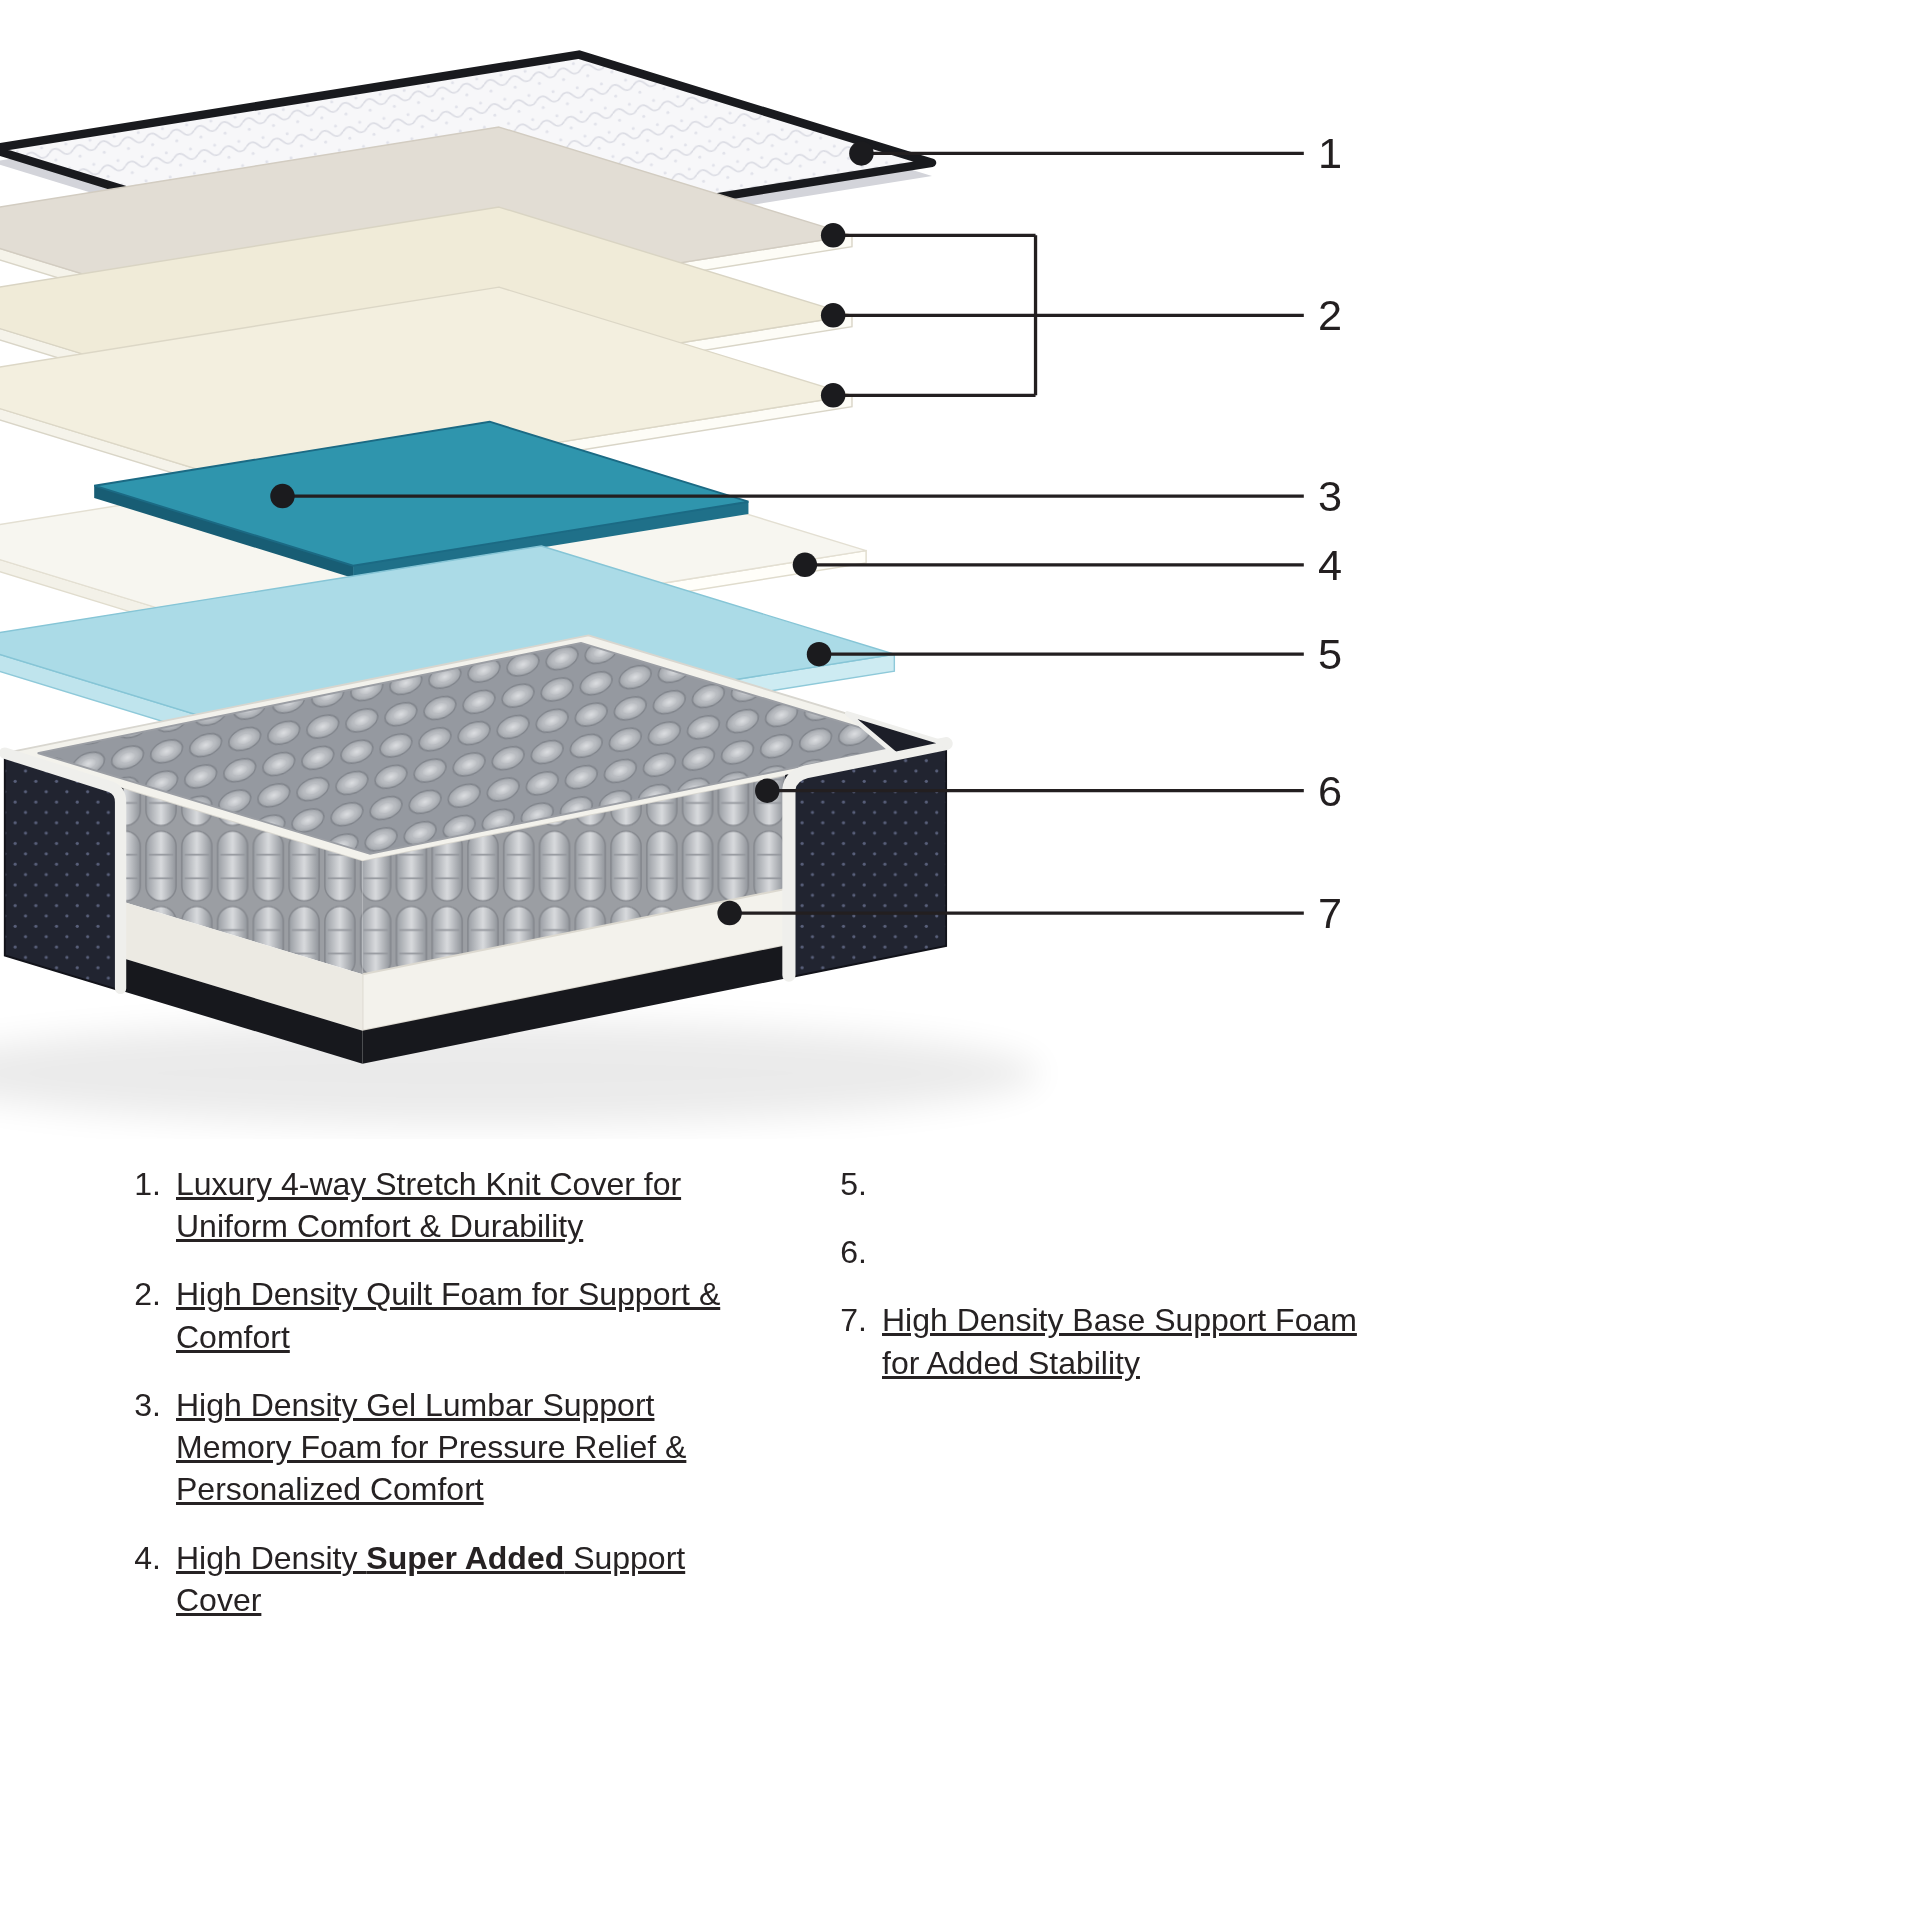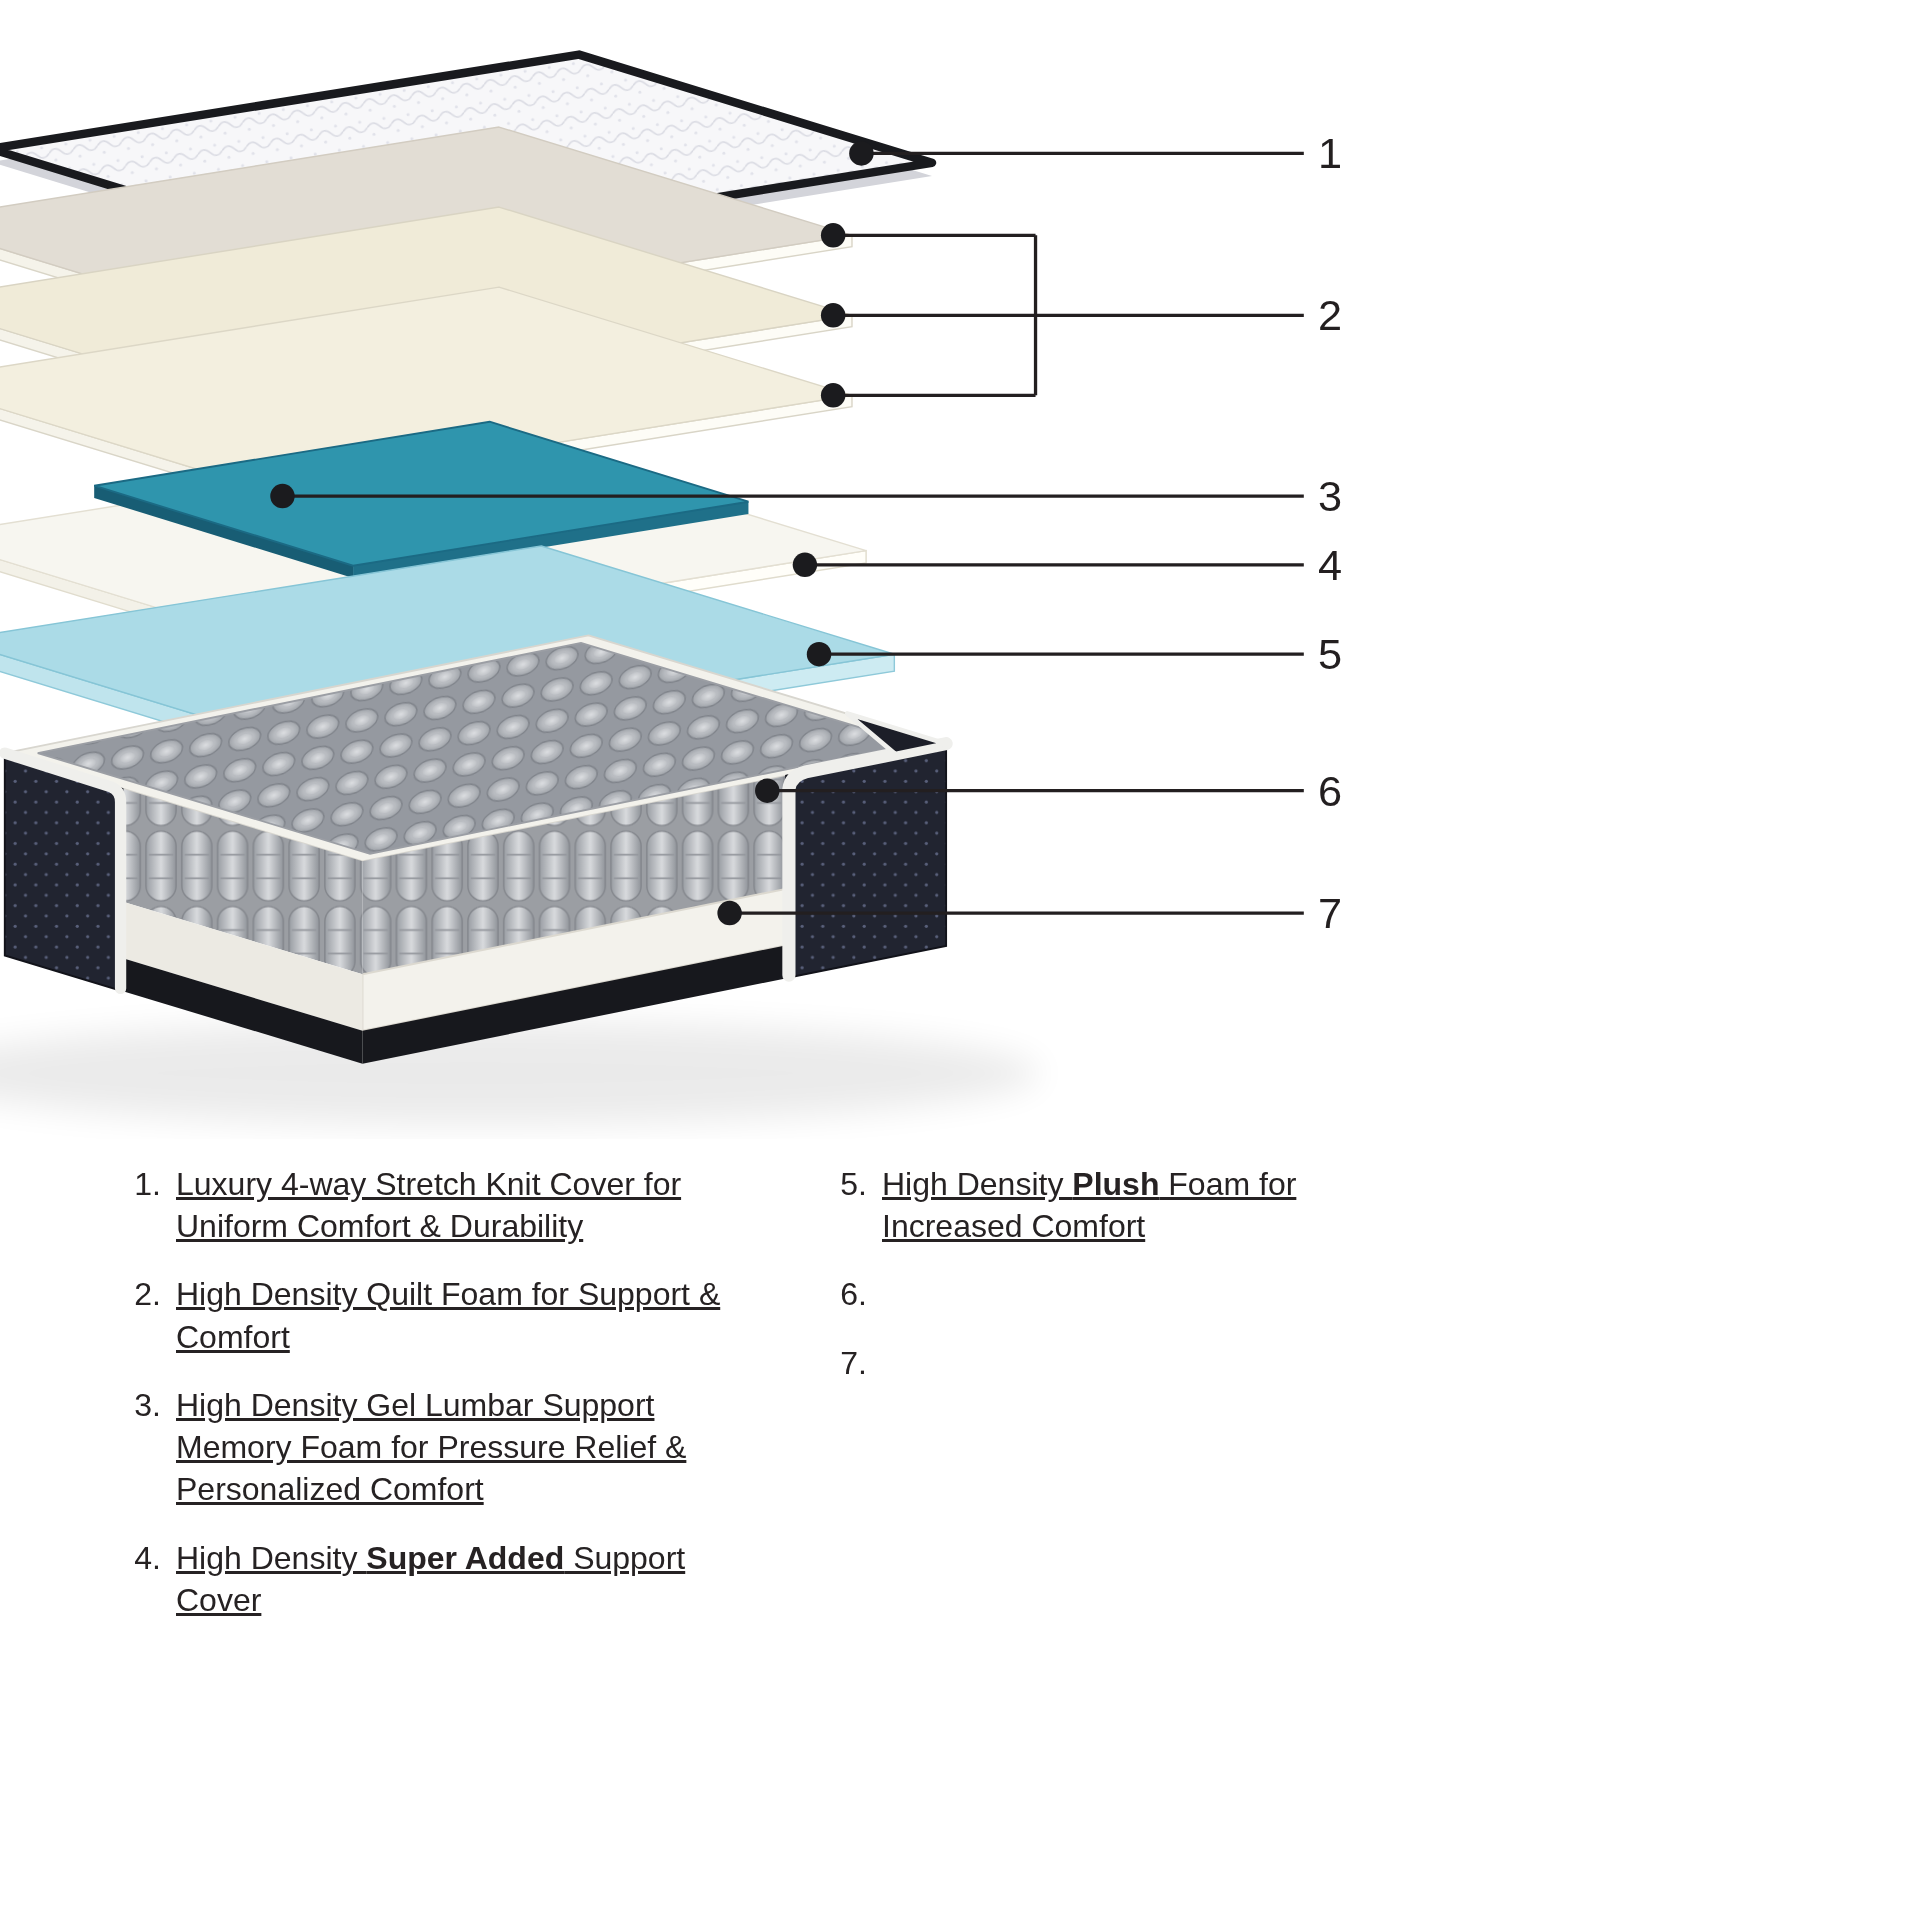--- a/index.html
+++ b/index.html
@@ -187,25 +187,25 @@
         <span class="txt"><span>High Density Gel Lumbar Support Memory Foam for Pressure Relief &amp; Personalized Comfort</span><span class="seg-bold"></span><span></span></span>
       </div>
       <div class="item">
         <span class="num">4.</span>
         <span class="txt"><span>High Density </span><span class="seg-bold">Super Added</span><span> Support Cover</span></span>
       </div>
     </div>
     <div class="col right">
       <div class="item">
         <span class="num">5.</span>
-        <span class="txt"><span>High Density </span><span class="seg-bold">Plush</span><span> Foam for Increased Comfort</span></span>
       </div>
       <div class="item">
         <span class="num">6.</span>
       </div>
       <div class="item">
         <span class="num">7.</span>
+        <span class="txt"><span>High Density Base Support Foam for Added Stability</span><span class="seg-bold"></span><span></span></span>
       </div>
     </div>
   </div>
 
 </div>
 
 
 </body></html>

